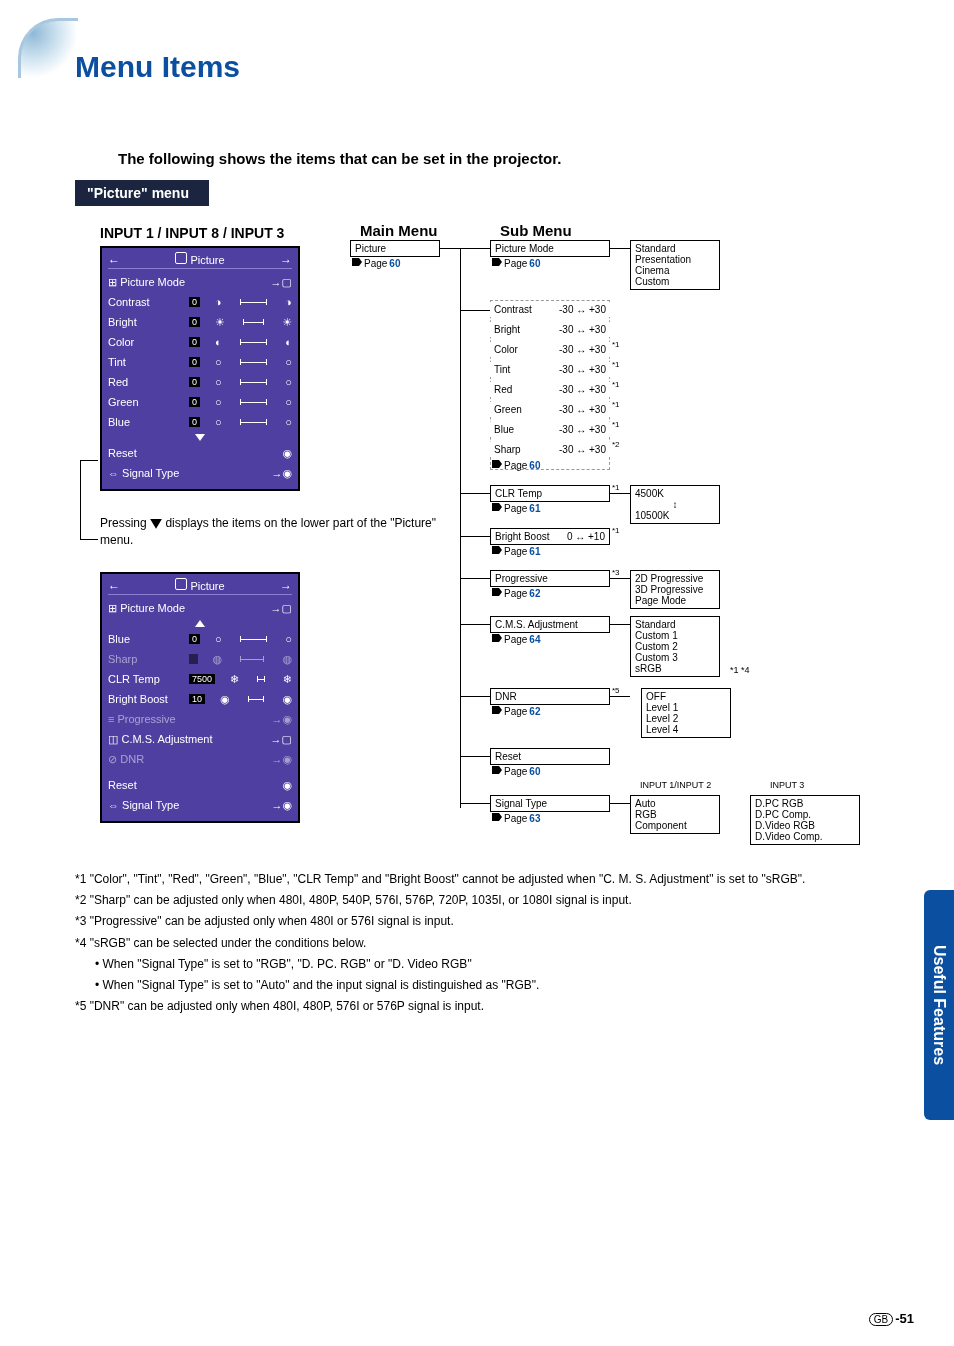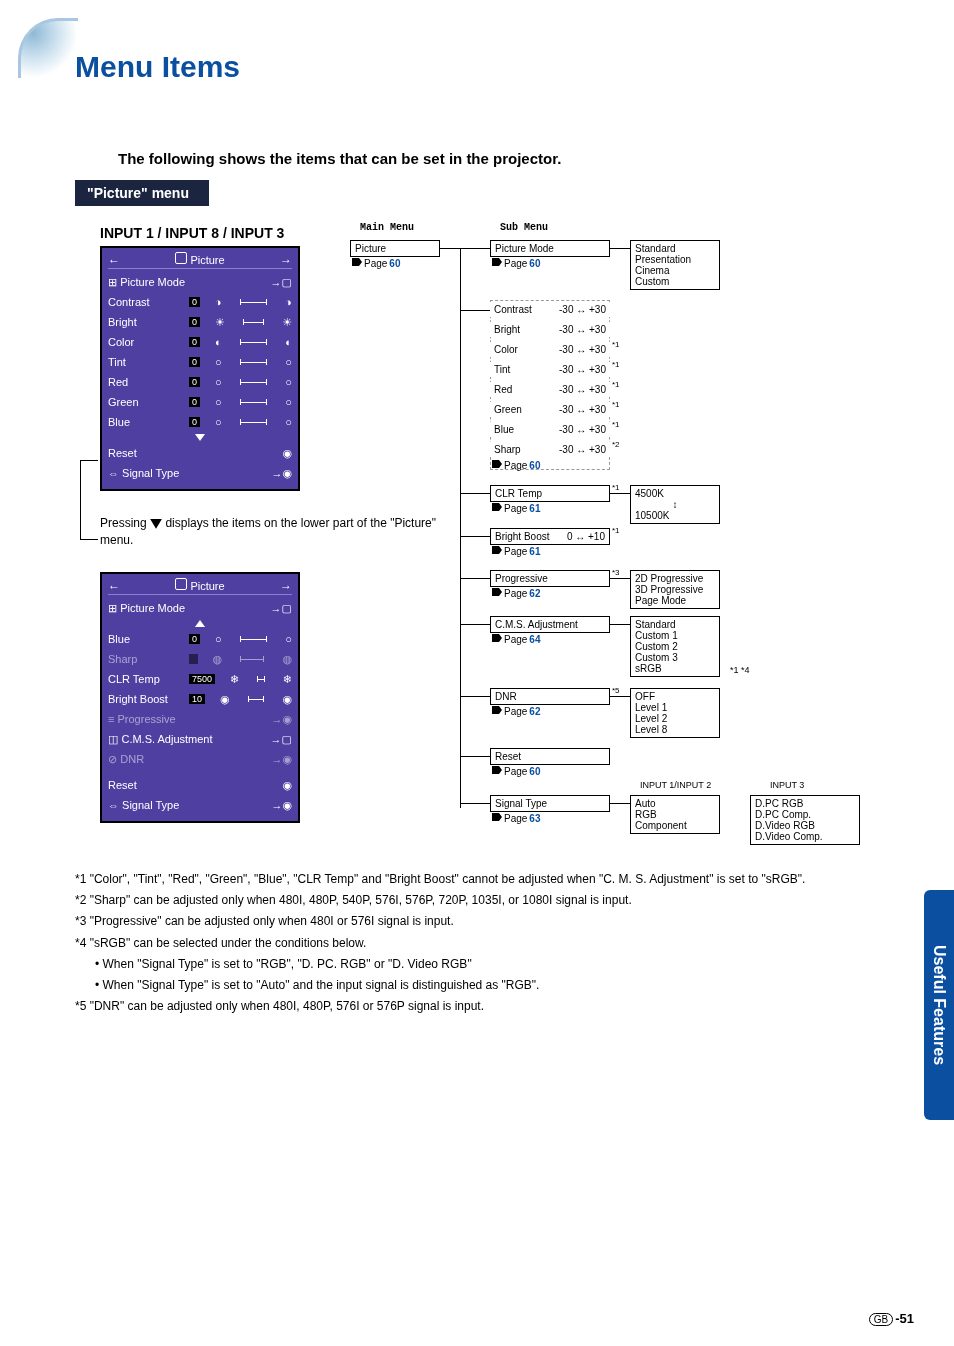--- a/index.html
+++ b/index.html
@@ -69,22 +69,21 @@
   .osd-arrow { font-size:12px; }
   .osd-icon-sq { width:12px; height:12px; border:1px solid #fff; border-radius:2px; display:inline-block; }
   .slider-line { flex:1; height:1px; background:#fff; position:relative; margin:0 3px;}
   .slider-line::before, .slider-line::after { content:""; position:absolute; width:1px; height:6px; background:#fff; top:-3px;}
   .slider-line::before{left:0;} .slider-line::after{right:0;}
 
   .menu-col-head {
     position: absolute;
     top: 222px;
     font-weight: bold;
-    font-size: 10px;
-    font-family: Liberation Mono, monospace;
+    font-size: 15px;
   }
   .main-head { left: 360px; }
   .sub-head { left: 500px; }
 
   .mbox, .sbox, .obox {
     position: absolute;
     border: 1px solid #000;
     background: #fff;
     font-size: 10px;
     padding: 2px 4px;
@@ -327,25 +326,25 @@
 <span class="sup" style="top:665px; left:730px; font-size:9px;">*1 *4</span>
 
 <div class="sbox" style="top:688px;">DNR</div>
 <span class="sup" style="top:686px;left:612px;">*5</span>
 <div class="pagelink" style="top:706px; left:492px;">
     <span class="arrow-r"></span>
     <span>Page</span> 
     <span class="num">62</span>
   </div>
 <div class="conn-h" style="top:696px; left:610px; width:20px;"></div>
-<div class="obox" style="top:688px;">
+<div class="obox" style="top:688px;margin-left:11px;">
   <div>OFF</div>
   <div>Level 1</div>
   <div>Level 2</div>
-  <div>Level 8</div>
+  <div>Level 4</div>
 </div>
 
 <div class="sbox" style="top:748px;">Reset</div>
 <div class="pagelink" style="top:766px; left:492px;">
     <span class="arrow-r"></span>
     <span>Page</span> 
     <span class="num">60</span>
   </div>
 
 <div class="sbox" style="top:795px;">Signal Type</div>

